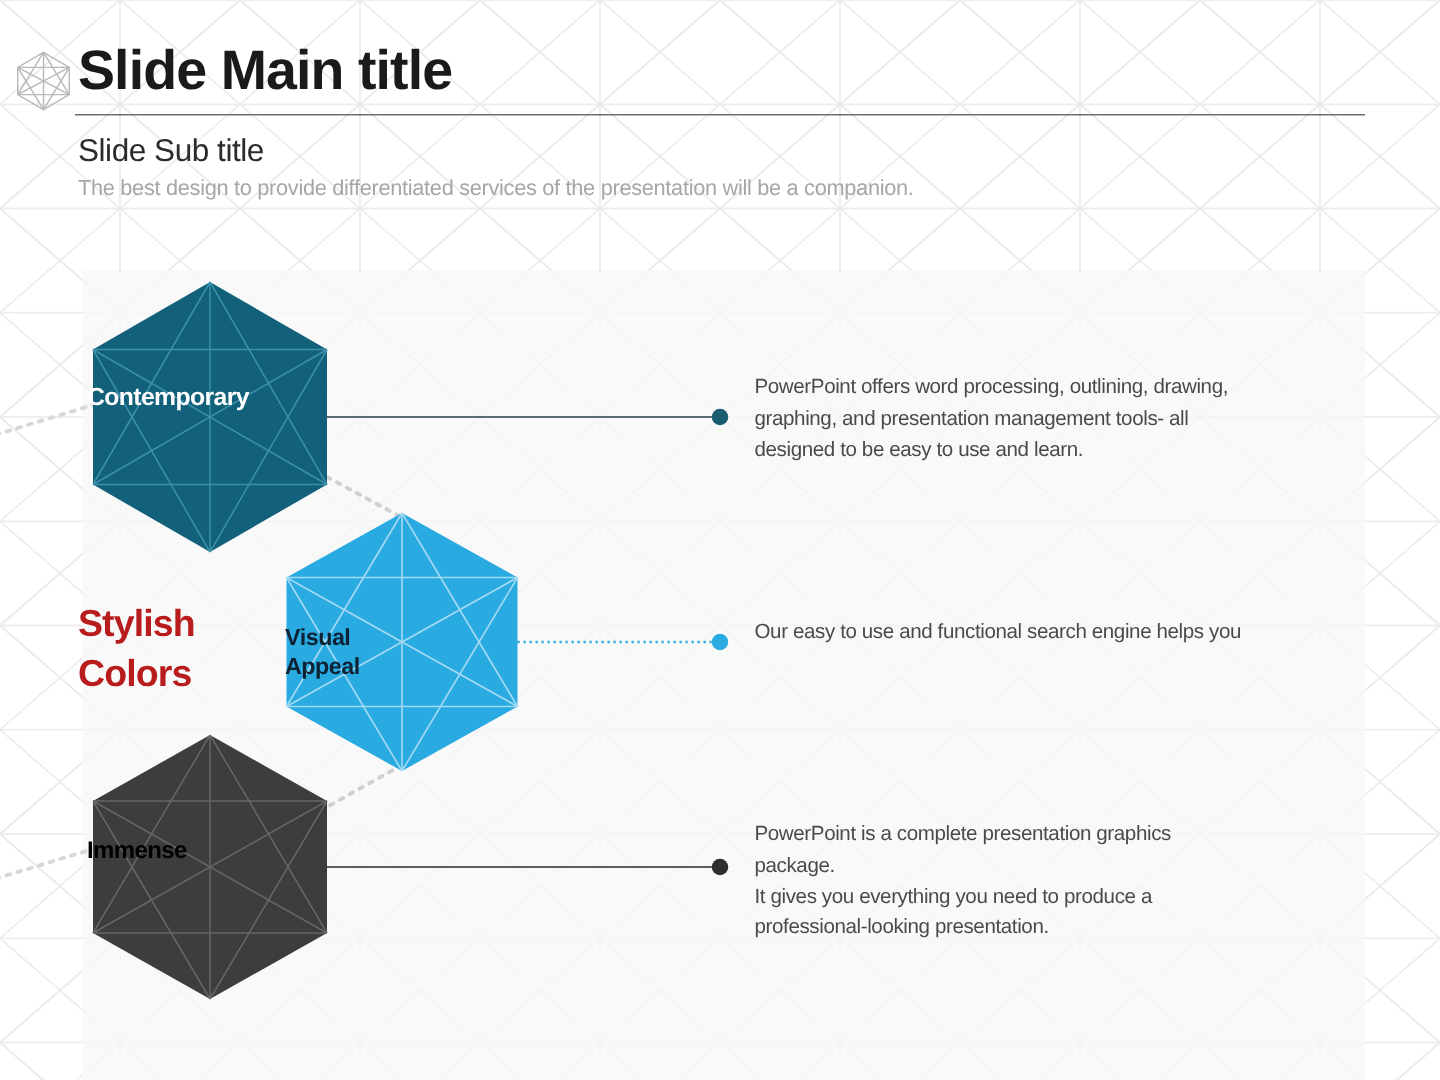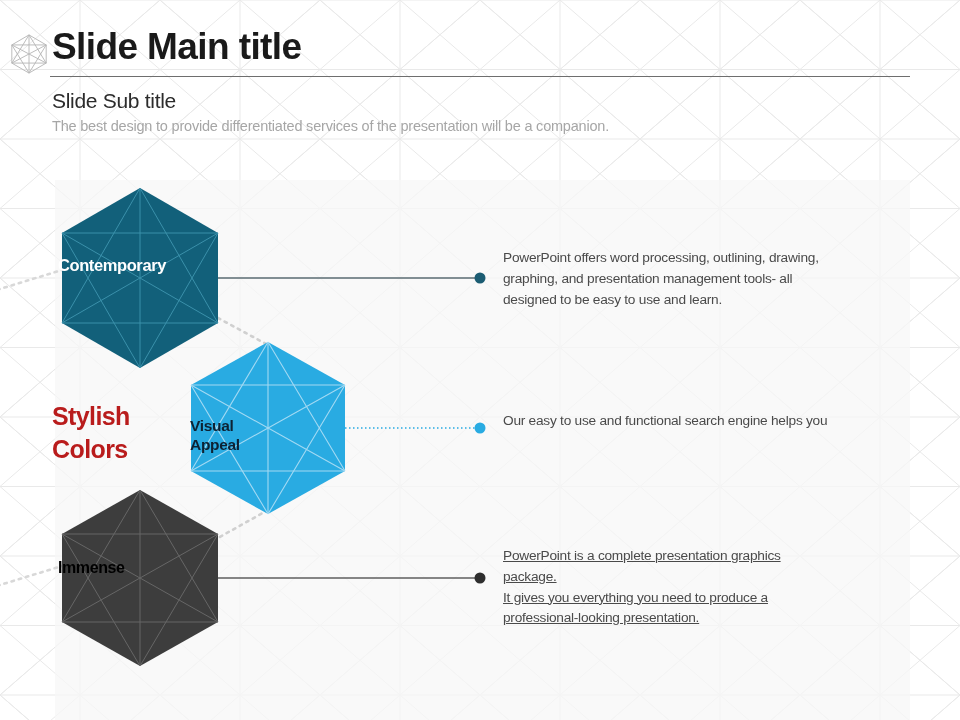--- a/index.html
+++ b/index.html
@@ -57,21 +57,21 @@
   }
 
   
   .desc{
     position:absolute;z-index:4;
     font-size:13.7px;color:#4a4a4a;line-height:1.52;letter-spacing:-0.25px;
     font-weight:400;
   }
   #desc-1{left:503px;top:248px;width:400px;}
   #desc-2{left:503px;top:411px;width:400px;}
-  #desc-3{left:503px;top:546px;width:400px;text-decoration:underline;}
+  #desc-3{left:503px;top:546px;width:400px;}
   .desc p{margin:0;}
 </style>
 </head>
 <body>
 
 <div id="slide">
 
   <svg class="bg-pattern" width="960" height="720" viewBox="0 0 960 720" aria-hidden="true">
     <defs>
       <pattern id="tri" width="160" height="139" patternUnits="userSpaceOnUse">

